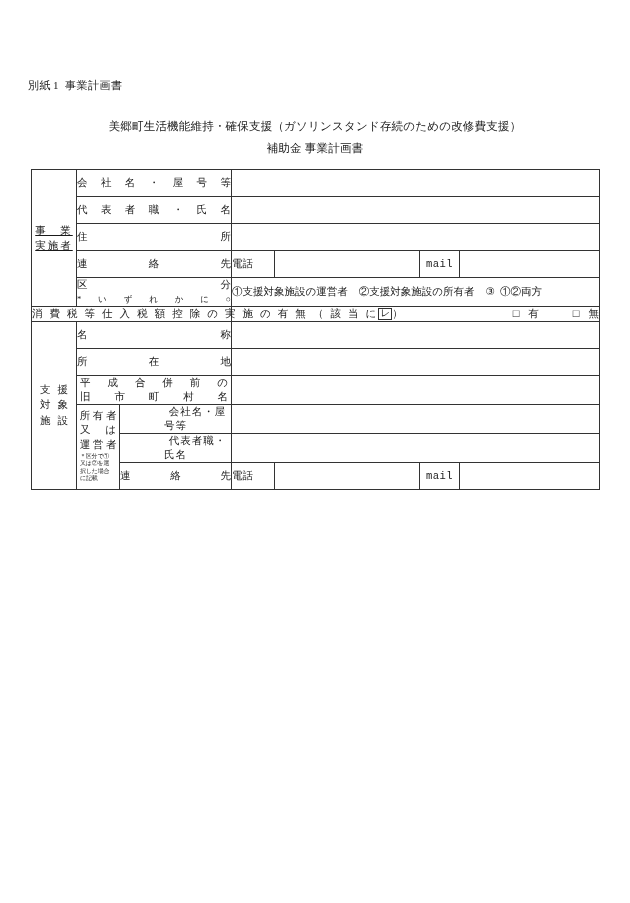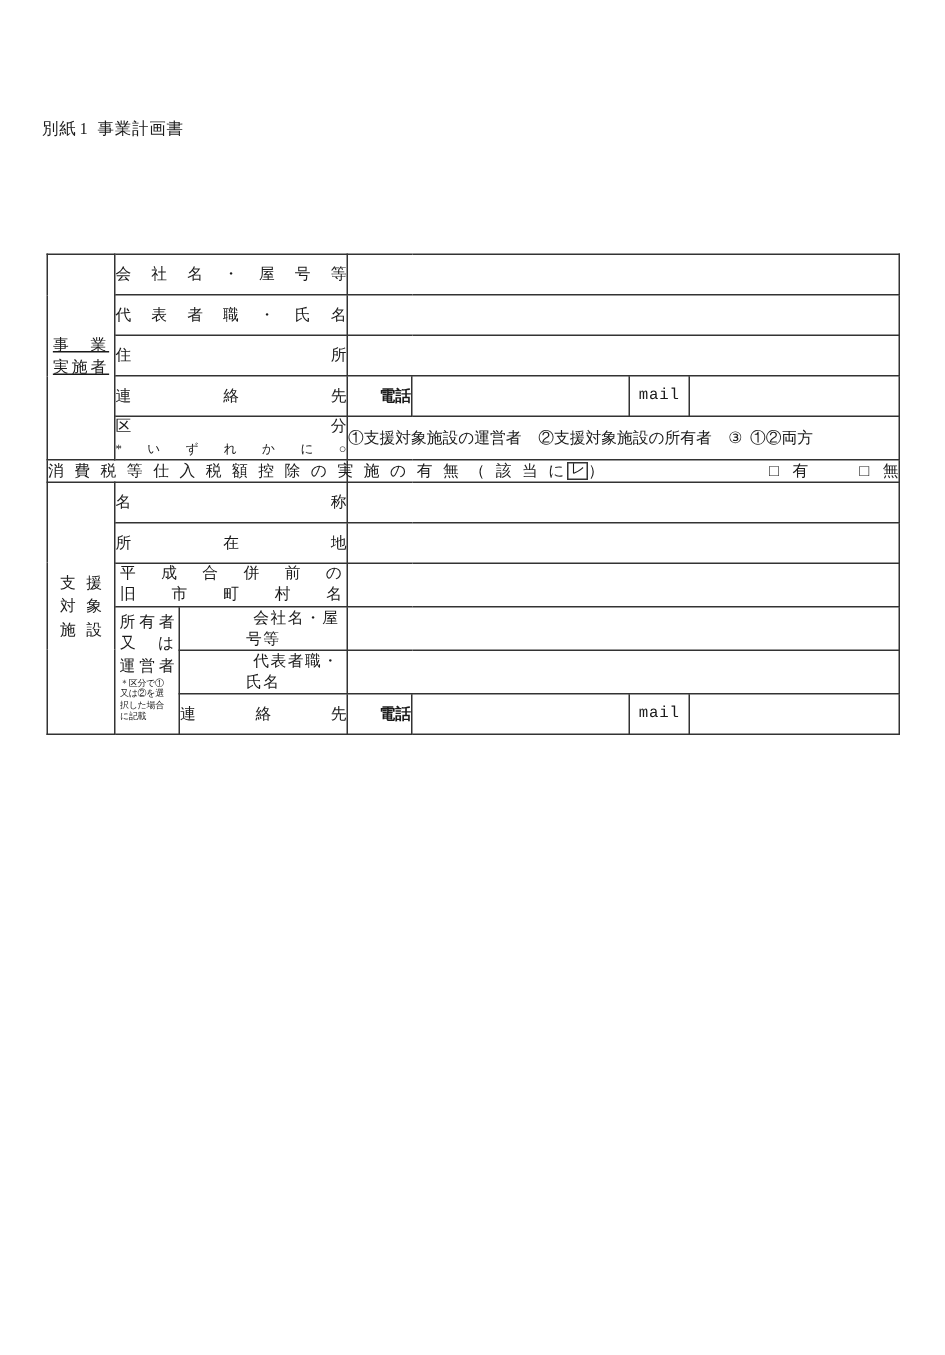--- a/index.html
+++ b/index.html
@@ -143,25 +143,24 @@
     font-size: 10.5px;
   }
   .stack-lbl .sline { display: block; white-space: nowrap; }
   .stack-lbl .sline.spread {
     display: flex;
     justify-content: space-between;
     padding: 0 3px;
   }
 
   .mini-lbl {
-    text-align: right;
+    text-align: left;
     font-size: 10.5px;
     padding: 4px 2px;
     white-space: nowrap;
-    font-weight: bold;
   }
 
   .mono-lbl {
     text-align: center;
     font-family: "Liberation Mono", "DejaVu Sans Mono", monospace;
     font-size: 10px;
     padding: 4px 2px;
     letter-spacing: 0.5px;
   }
 
@@ -205,20 +204,24 @@
 </style>
 </head>
 <body>
 
 <div class="page">
 
   <div class="doc-label">
     <span>別紙</span><span class="num">1</span><span>事業計画書</span>
   </div>
 
+  <div class="title-block">
+    <div class="title-line1">美郷町生活機能維持・確保支援（ガソリンスタンド存続のための改修費支援）</div>
+    <div class="title-line2">補助金 事業計画書</div>
+  </div>
 
   <table class="form-table">
     <colgroup>
       <col style="width:45px">
       <col style="width:43px">
       <col style="width:112px">
       <col style="width:43px">
       <col style="width:145px">
       <col style="width:40px">
       <col style="width:140px">

